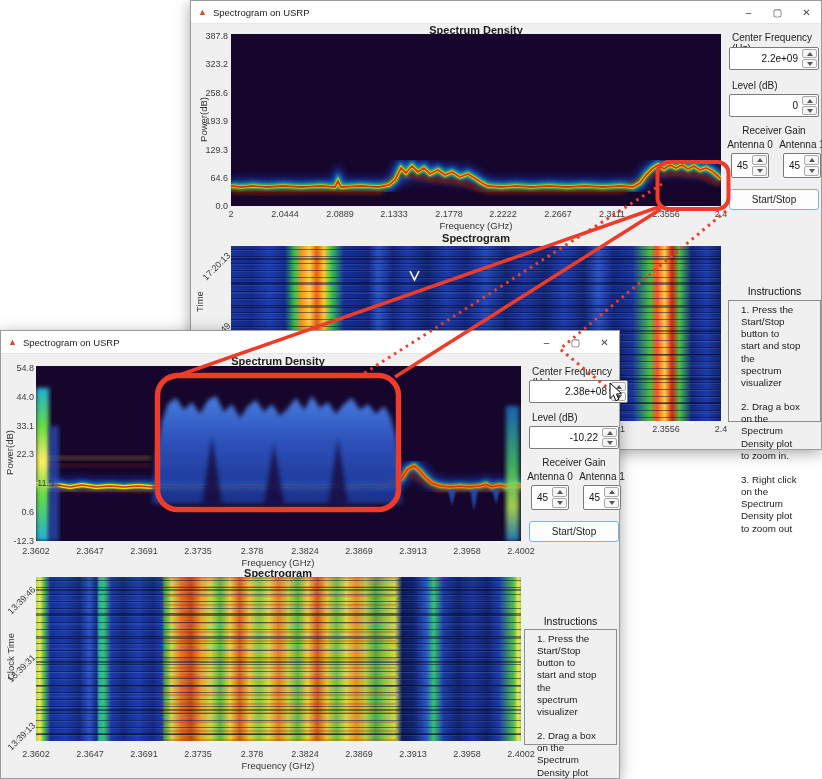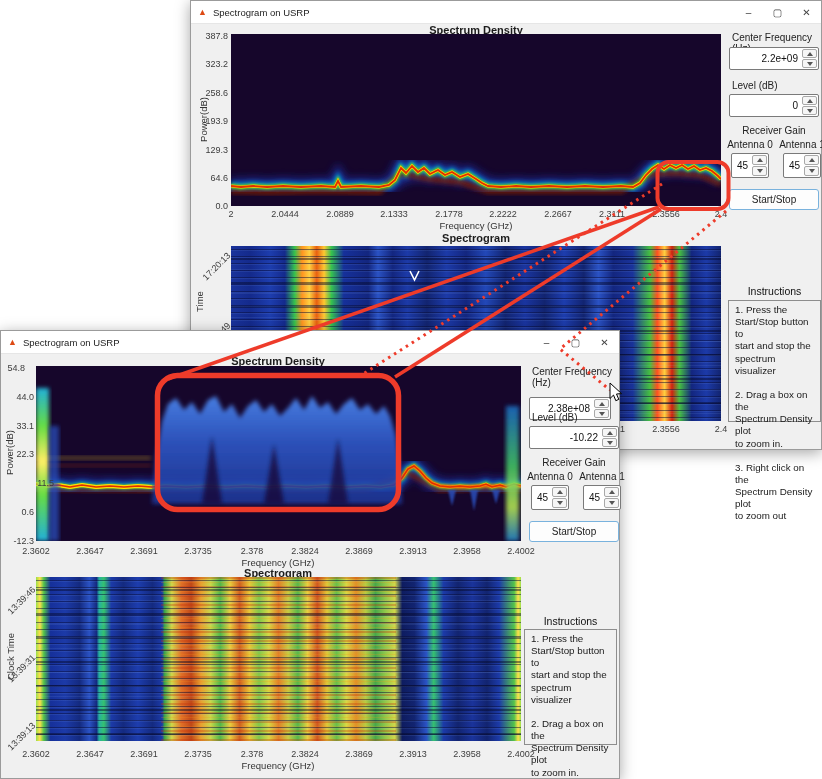--- a/index.html
+++ b/index.html
@@ -29,21 +29,21 @@
   .spin-btns>span{flex:1;border:1px solid #a8a8a8;border-radius:2px;background:#f6f6f6;
     display:flex;align-items:center;justify-content:center;}
   .tri-up{width:0;height:0;border-left:3px solid transparent;border-right:3px solid transparent;
     border-bottom:4px solid #555;}
   .tri-dn{width:0;height:0;border-left:3px solid transparent;border-right:3px solid transparent;
     border-top:4px solid #555;}
   .btn{position:absolute;background:#fdfdfd;border:1px solid #79b2dd;border-radius:3px;
     font-size:10px;color:#222;text-align:center;box-sizing:border-box;}
   .instr-title{position:absolute;font-weight:normal;font-size:10.5px;color:#111;text-align:center;}
   .instr-box{position:absolute;border:1px solid #8d8d8d;background:#f0f0f0;font-size:9.8px;
-    line-height:1.24;color:#1a1a1a;padding:3px 6px;white-space:pre-line;box-sizing:border-box;}
+    line-height:1.24;color:#1a1a1a;padding:3px 12px;white-space:pre-line;box-sizing:border-box;}
   
   .sg{position:absolute;overflow:hidden;}
   .sg::after{content:"";position:absolute;inset:0;
     background:
       repeating-linear-gradient(180deg,rgba(6,10,46,0) 0 3px,rgba(8,12,55,.5) 3px 4px,
         rgba(150,190,255,.10) 4px 5px,rgba(6,10,46,0) 5px 7px),
       repeating-linear-gradient(180deg,transparent 0 12px,rgba(4,7,38,.45) 12px 14px,
         transparent 14px 23px,rgba(150,190,255,.10) 23px 24px);}
   .sg-back{background:linear-gradient(90deg,
       #1a339b 0%,#142a8c 4%,#1d3dae 8%,#142a8c 11%,
@@ -260,21 +260,21 @@
       </g>
       <path d="M412,124 L416,140 L420,124 Z M434,124 L438,145 L442,124 Z M456,124 L460,138 L464,124 Z" fill="#2a52c4" opacity=".8" filter="url(#b1)"></path>
       <path d="M116,138 L120,90 L126,55 L132,38 L140,32 L148,44 L156,36 L164,48 L172,34 L180,30 L188,46 L196,38 L204,52 L212,40 L220,34 L228,46 L236,38 L244,50 L252,42 L260,32 L268,44 L276,30 L284,42 L292,36 L300,48 L308,38 L316,32 L324,44 L332,38 L340,48 L348,40 L354,50 L360,70 L364,100 L366,138 Z" fill="url(#cloudGrad)" filter="url(#b2)"></path>
       <path d="M176,70 L186,138 L166,138 Z" fill="#14052a" opacity=".7" filter="url(#b2)"></path>
       <path d="M238,78 L248,138 L228,138 Z" fill="#14052a" opacity=".7" filter="url(#b2)"></path>
       <path d="M302,72 L312,138 L292,138 Z" fill="#14052a" opacity=".65" filter="url(#b2)"></path>
       <rect x="0" y="22" width="13" height="153" fill="url(#gradLeft)" filter="url(#b2)"></rect>
       <rect x="13" y="60" width="10" height="115" fill="#2a52c4" opacity=".7" filter="url(#b2)"></rect>
       <rect x="470" y="40" width="13" height="135" fill="url(#gradRight)" opacity=".85" filter="url(#b2)"></rect>
     </svg>
-    <span class="tk yt" style="left:0;top:32px;width:24px;">54.8</span>
+    <span class="tk yt" style="left:0;top:32px;width:33px;">54.8</span>
     <span class="tk yt" style="left:0;top:61px;width:33px;">44.0</span>
     <span class="tk yt" style="left:0;top:90px;width:33px;">33.1</span>
     <span class="tk yt" style="left:0;top:118px;width:33px;">22.3</span>
     <span class="tk yt" style="left:0;top:147px;width:33px;margin-left:20px;">11.5</span>
     <span class="tk yt" style="left:0;top:176px;width:33px;">0.6</span>
     <span class="tk yt" style="left:0;top:205px;width:33px;">-12.3</span>
     <span class="axlabel rot90" style="left:-18px;top:116px;width:52px;">Power(dB)</span>
     <span class="tk xt" style="left:13px;top:215px;">2.3602</span>
     <span class="tk xt" style="left:67px;top:215px;">2.3647</span>
     <span class="tk xt" style="left:121px;top:215px;">2.3691</span>
@@ -301,21 +301,21 @@
     <span class="tk xt" style="left:175px;top:418px;">2.3735</span>
     <span class="tk xt" style="left:229px;top:418px;">2.378</span>
     <span class="tk xt" style="left:282px;top:418px;">2.3824</span>
     <span class="tk xt" style="left:336px;top:418px;">2.3869</span>
     <span class="tk xt" style="left:390px;top:418px;">2.3913</span>
     <span class="tk xt" style="left:444px;top:418px;">2.3958</span>
     <span class="tk xt" style="left:498px;top:418px;">2.4002</span>
     <span class="axlabel" style="left:177px;top:429px;width:200px;">Frequency (GHz)</span>
 
     <span class="ctl-label" style="left:531px;top:35px;">Center Frequency (Hz)</span>
-    <div class="field" style="left:528px;top:66px;width:82px;height:23px;">
+    <div class="field" style="left:528px;top:49px;width:99px;height:23px;">
       <span class="val">2.38e+08</span>
       <span class="spin-btns">
         <span>
             <i class="tri-up"></i>
           </span>
         <span>
             <i class="tri-dn"></i>
           </span>
       </span>
     </div>

